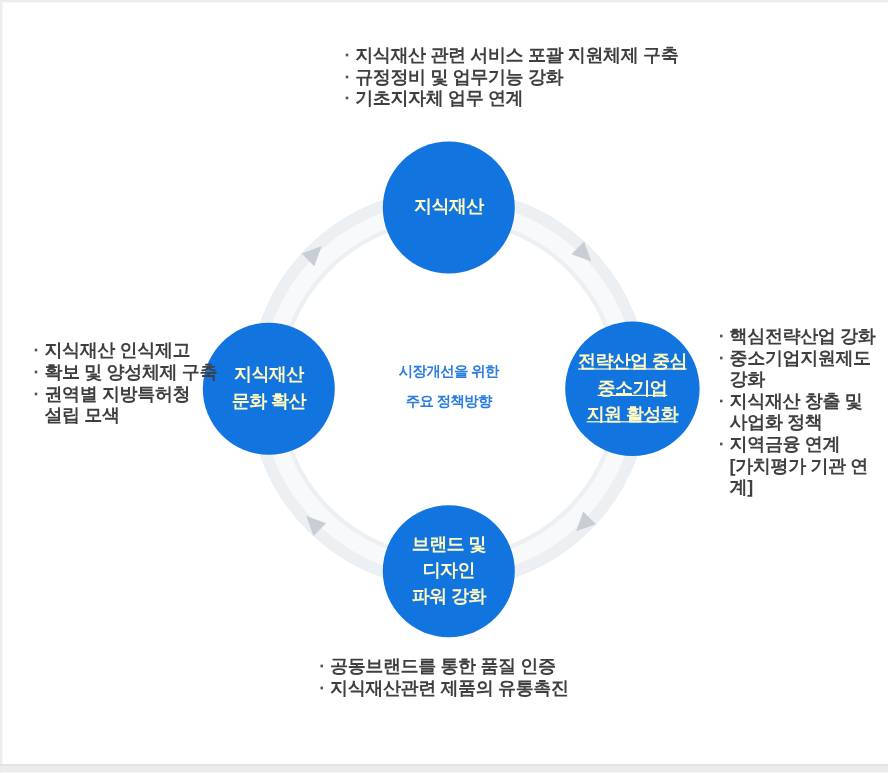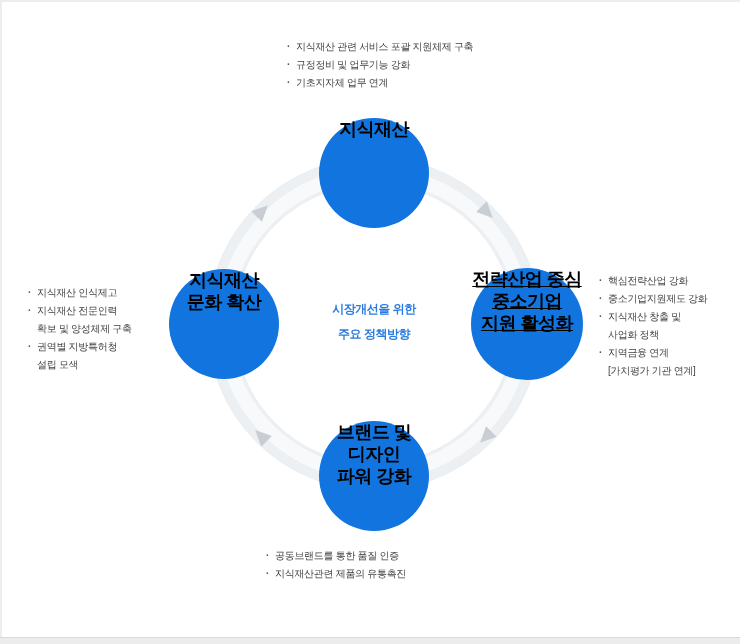--- a/index.html
+++ b/index.html
@@ -10,34 +10,34 @@
   .edge-top{position:absolute;left:0;top:0;width:740px;height:2px;background:var(--edge,#ededed);}
   .edge-left{position:absolute;left:0;top:0;width:2px;height:644px;background:var(--edge,#ededed);}
   .footer-bar{
     position:absolute;left:0;bottom:0;width:740px;height:7px;
     background:var(--footer_bar,#ececec);border-top:1px solid #d9d9d9;box-sizing:border-box;
   }
   .ring-svg{position:absolute;left:184px;top:134px;width:380px;height:380px;}
   .node{
     position:absolute;border-radius:50%;
     background:var(--node_blue,#1174df);
-    display:flex;justify-content:center;text-align:center;
-    color:#000000;font-weight:bold;font-size:18px;line-height:22px;letter-spacing:-0.5px;
+    display:flex;align-items:center;justify-content:center;text-align:center;
+    color:#fef9c3;font-weight:bold;font-size:15px;line-height:22px;letter-spacing:-0.5px;
   }
   .node-top{left:319px;top:118px;width:110px;height:110px;}
   .node-right{left:471px;top:268px;width:112px;height:112px;text-decoration:underline;}
   .node-bottom{left:319px;top:421px;width:110px;height:110px;}
   .node-left{left:169px;top:269px;width:110px;height:110px;}
   .center-title{
     position:absolute;left:254px;top:297px;width:240px;text-align:center;
     color:var(--center_text,#2a7ce0);font-size:12px;font-weight:bold;line-height:25px;letter-spacing:-0.5px;
   }
   .blist{
     position:absolute;margin:0;padding:0;list-style:none;
-    color:var(--bullet_text,#3f3f3f);font-size:10px;line-height:18px;letter-spacing:-0.3px;
+    color:var(--bullet_text,#3f3f3f);font-size:15px;line-height:18px;letter-spacing:-0.3px;font-weight:bold;
   }
   .blist li{position:relative;padding-left:9px;margin:0;}
   .blist li::before{content:"\00B7";position:absolute;left:0;top:0;font-weight:bold;color:#555;}
   .list-top{left:287px;top:38px;width:280px;}
   .list-left{left:28px;top:284px;width:160px;}
   .list-right{left:599px;top:272px;width:140px;}
   .list-bottom{left:266px;top:547px;width:300px;}
 </style>
 </head>
 <body>
@@ -101,21 +101,20 @@
     <li>
       <div>기초지자체 업무 연계</div>
     </li>
   </ul>
 
   <ul class="blist list-left">
     <li>
       <div>지식재산 인식제고</div>
     </li>
     <li>
-      <div>지식재산 전문인력</div>
       <div>확보 및 양성체제 구축</div>
     </li>
     <li>
       <div>권역별 지방특허청</div>
       <div>설립 모색</div>
     </li>
   </ul>
 
   <ul class="blist list-right">
     <li>

